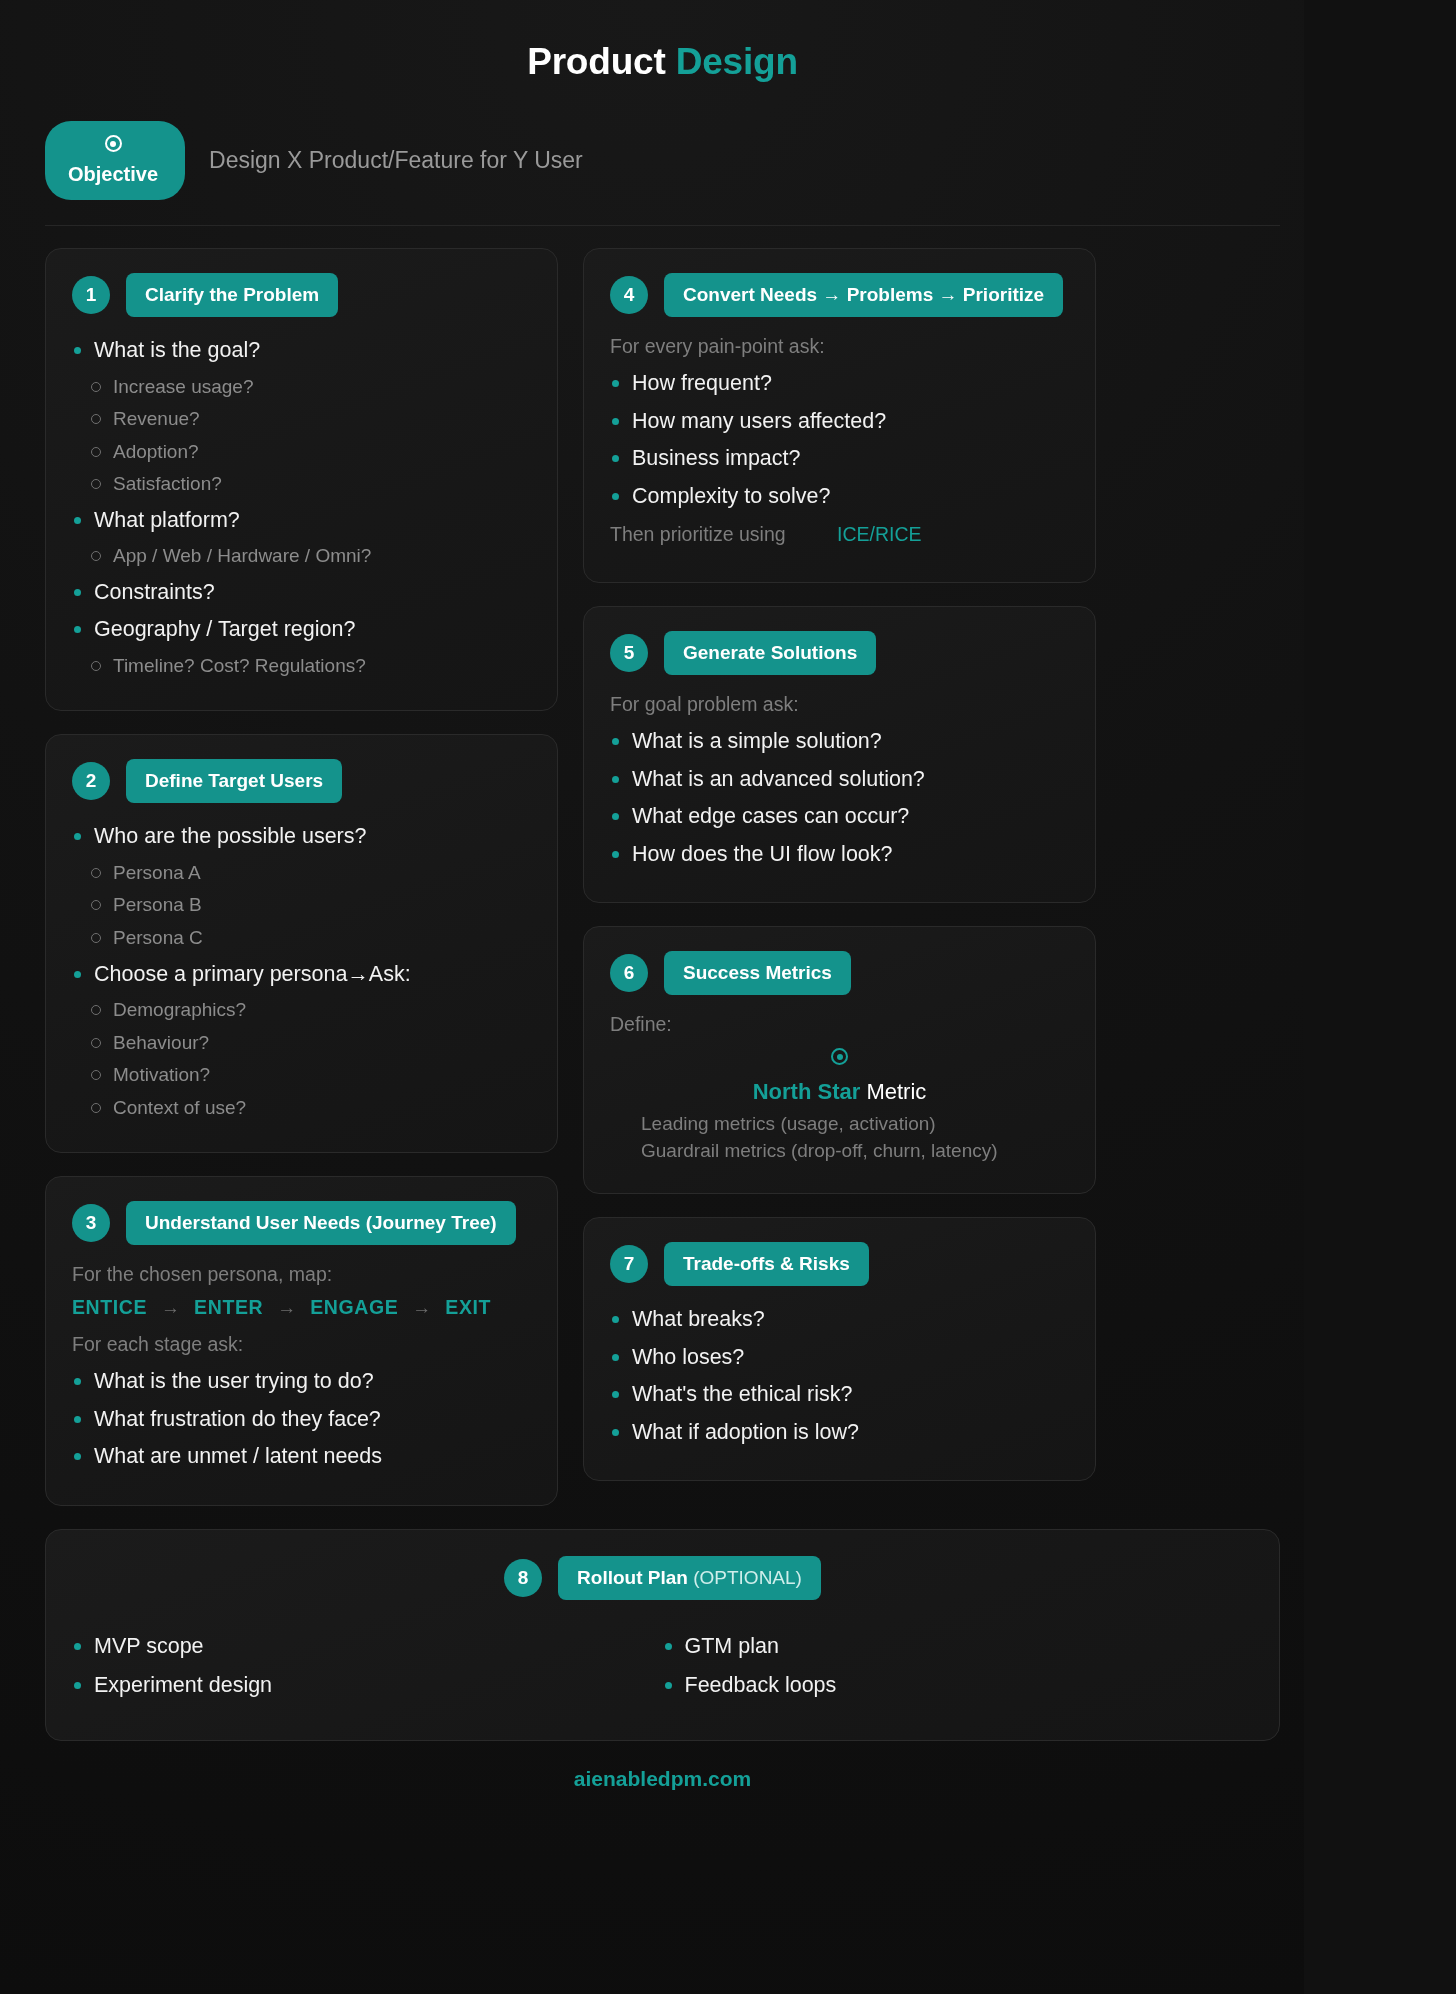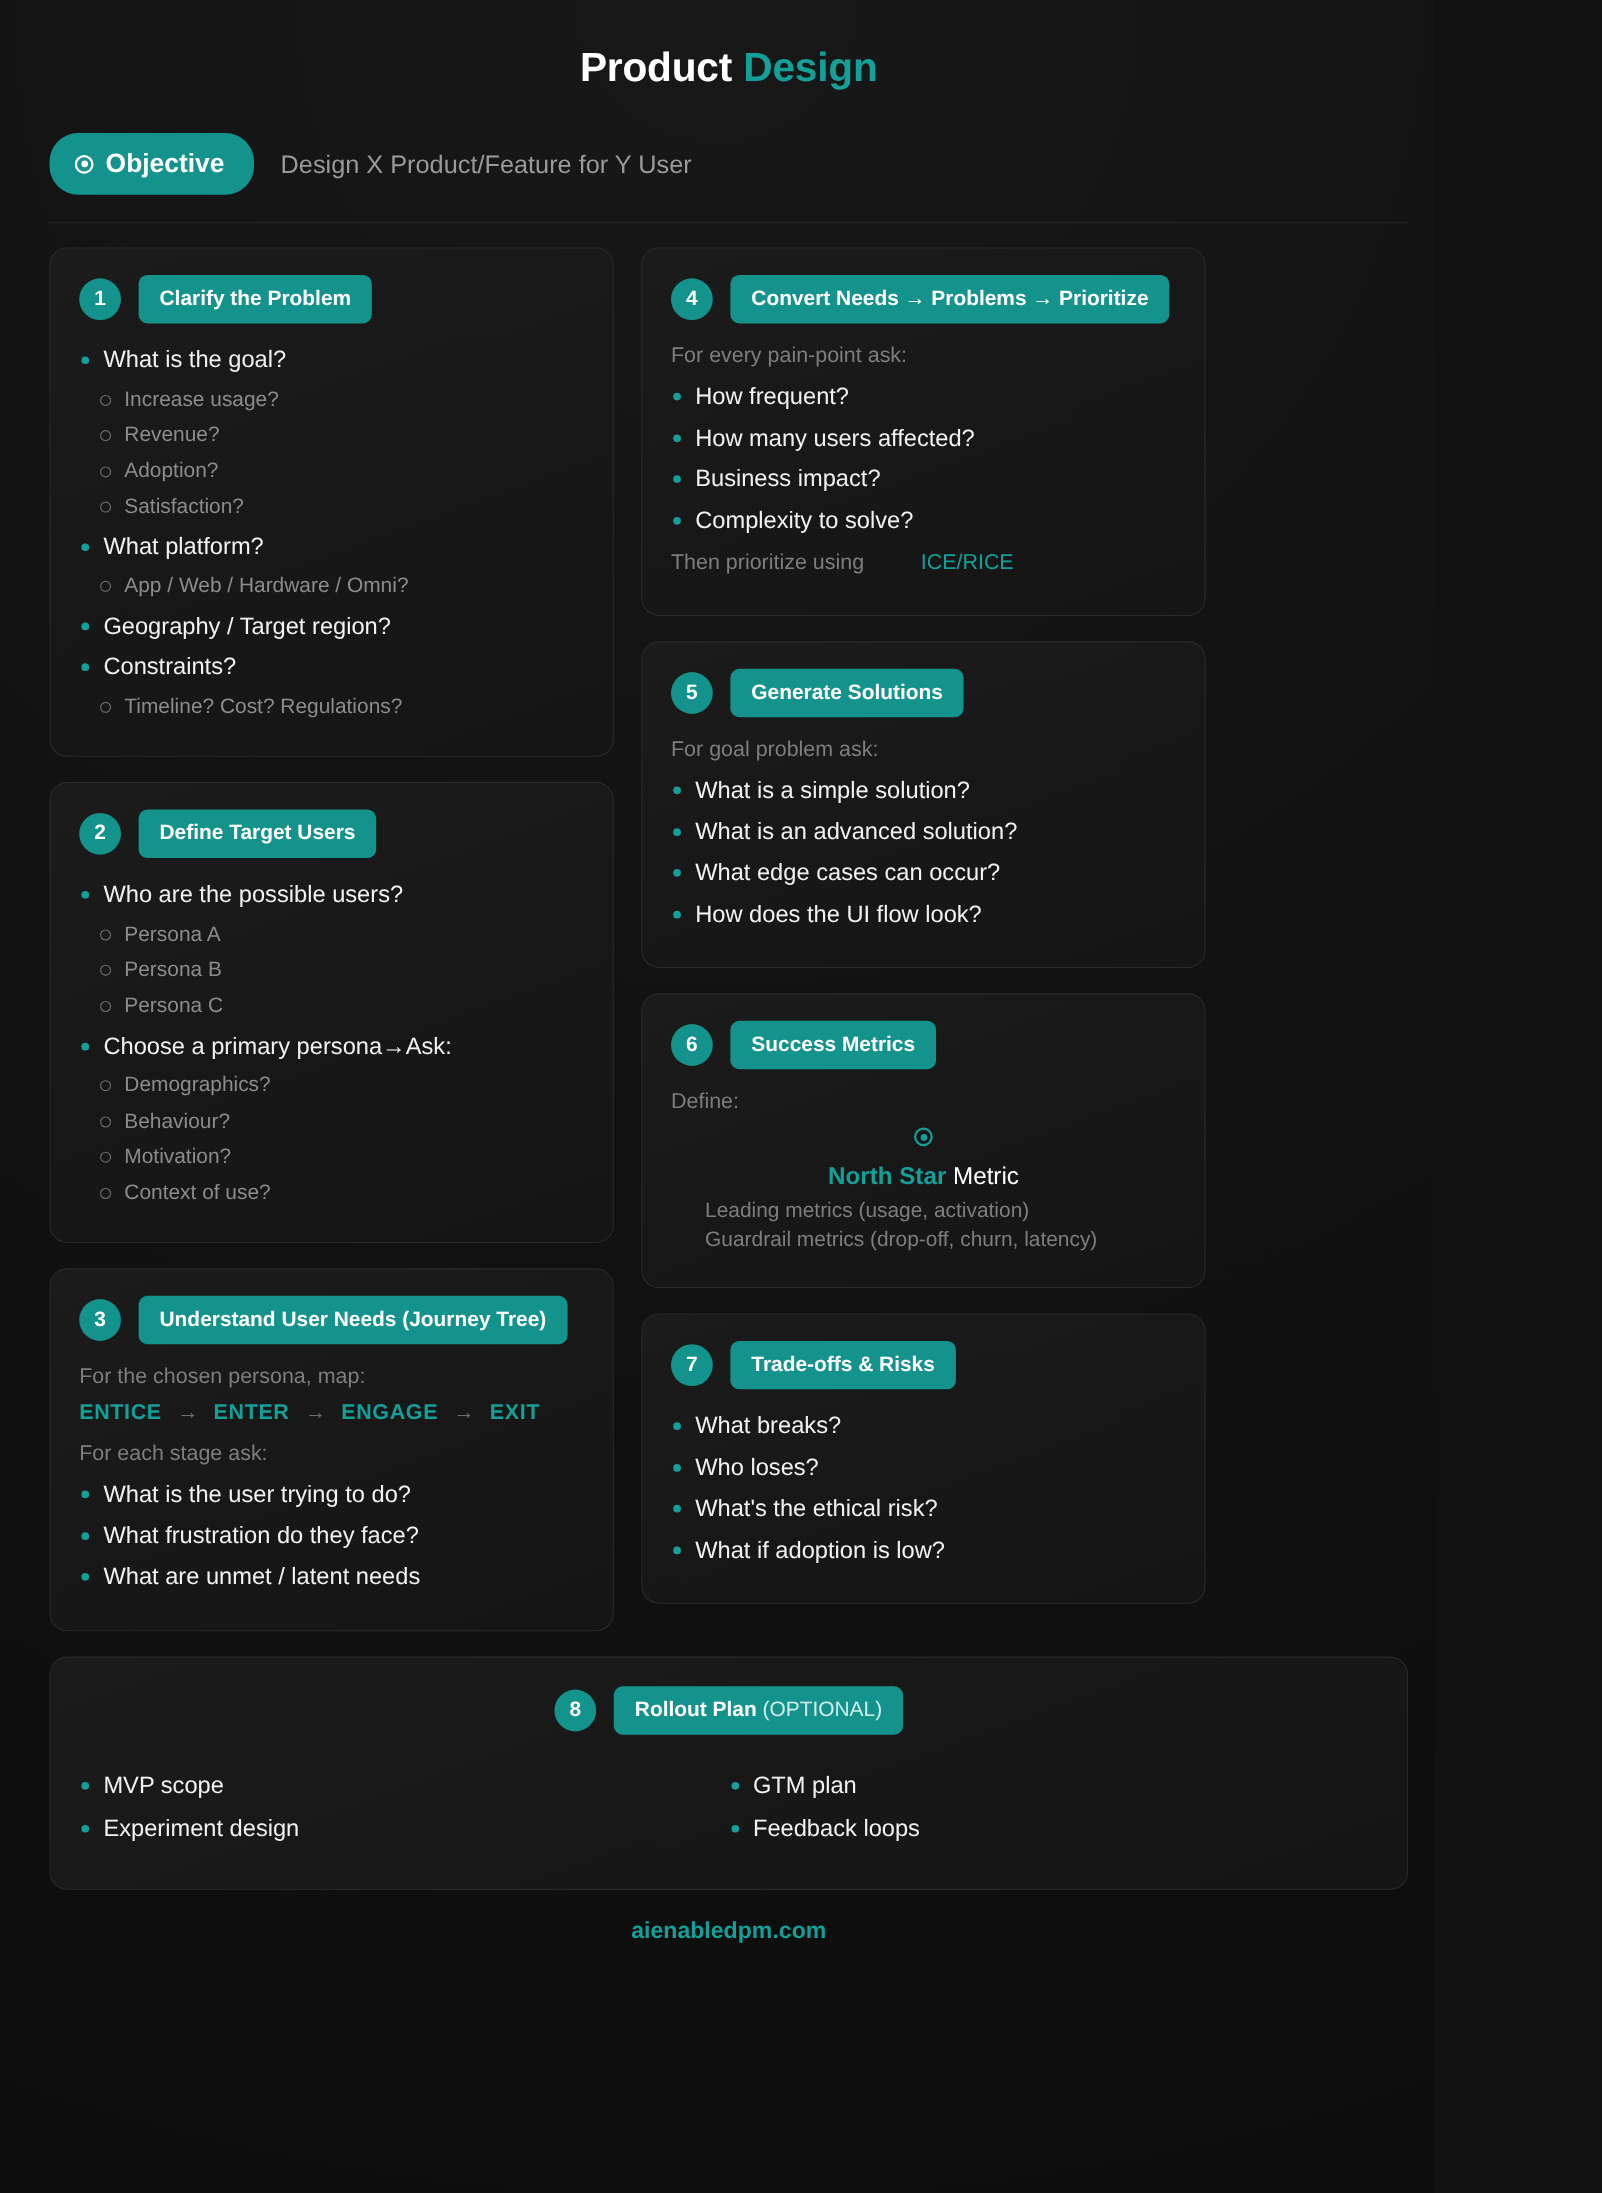--- a/index.html
+++ b/index.html
@@ -38,24 +38,25 @@
     align-items: center;
     gap: 24px;
     margin-top: 38px;
   }
   .obj-pill {
     display: inline-flex;
     align-items: center;
     gap: 11px;
     background: #14938C;
     color: #ffffff;
-    font-size: 24px;
+    font-size: 20px;
     font-weight: 700;
     border-radius: 26px;
     padding: 14px 27px 14px 23px;
+    flex-direction: column;
   }
   .obj-pill .target-ico {
     width: 17px; height: 17px;
     border: 2px solid #ffffff;
     border-radius: 50%;
     position: relative;
     flex: none;
   }
   .obj-pill .target-ico::after {
     content: "";
@@ -266,22 +267,22 @@
           <li>Adoption?</li>
           <li>Satisfaction?</li>
         </ul>
         <ul class="lvl1">
           <li>What platform?</li>
         </ul>
         <ul class="lvl2">
           <li>App / Web / Hardware / Omni?</li>
         </ul>
         <ul class="lvl1">
+          <li>Constraints?</li>
           <li>Geography / Target region?</li>
-          <li>Constraints?</li>
         </ul>
         <ul class="lvl2">
           <li>Timeline? Cost? Regulations?</li>
         </ul>
       </div>
 
       <div class="card">
         <div class="card-head">
           <div class="num">2</div>
           <div class="chip">Define Target Users</div>

